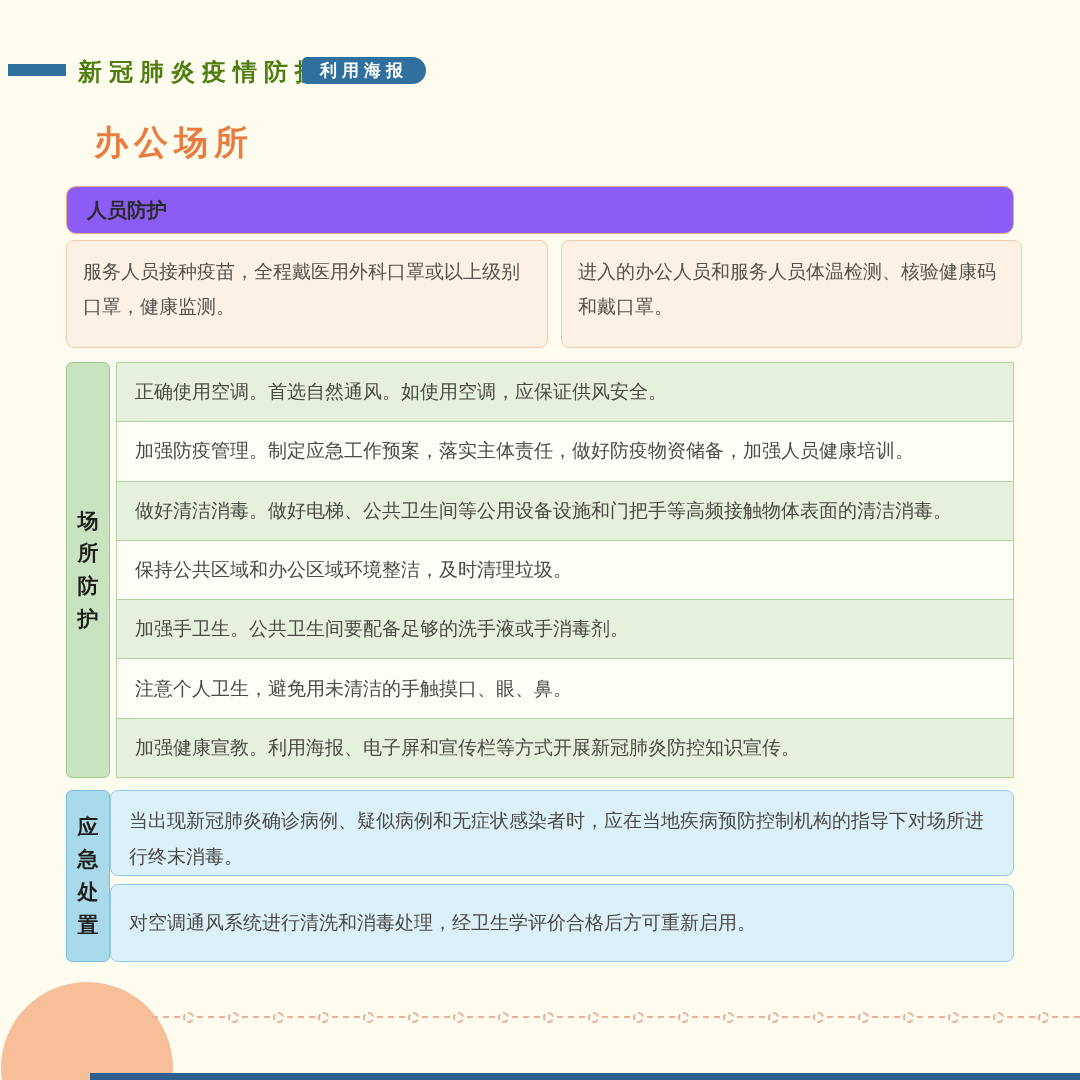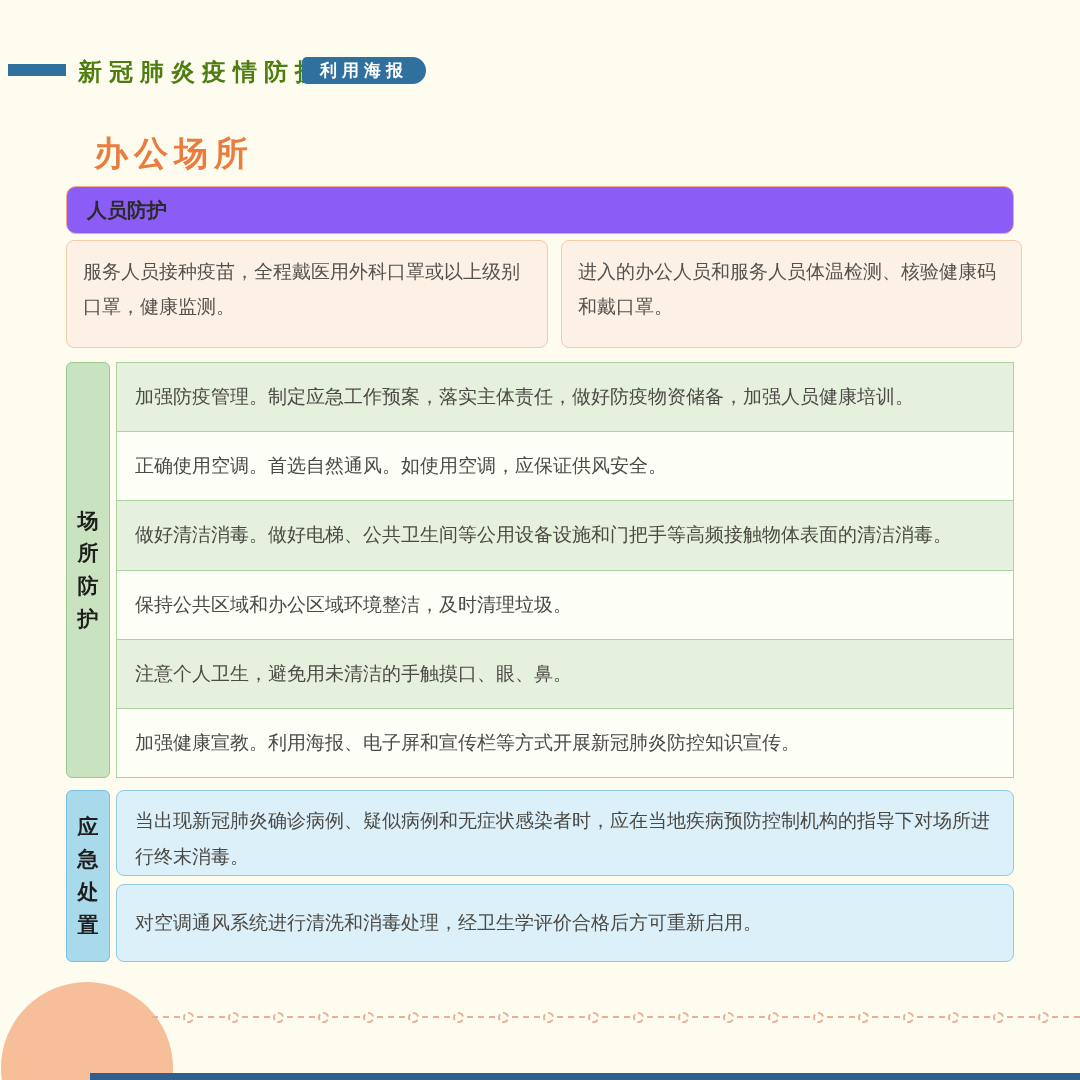--- a/index.html
+++ b/index.html
@@ -26,21 +26,21 @@
   }
   .badge {
     position:absolute; left:302px; top:57px;
     height:27px; line-height:27px;
     padding:0 18px;
     background:#30709E; color:#FFFFFF;
     font-size:17px; font-weight:bold; letter-spacing:5px;
     border-radius:5px 14px 14px 5px;
   }
   .page-title {
-    position:absolute; left:94px; top:131px;
+    position:absolute; left:94px; top:120px;
     font-size:34px; font-weight:bold; letter-spacing:6px;
     color:#E97C3F;
   }
 
   
   .personnel-header {
     position:absolute; left:66px; top:186px;
     width:948px; height:48px;
     background:#8b5cf6;
     border:1px solid #EFAE89;
@@ -93,21 +93,21 @@
     font-size:19px; color:#4C4A45;
     background:#FDFEF6;
   }
   .v-row + .v-row { margin-top:-1px; }
   .v-row:nth-child(odd) { background:#E5F1DC; }
 
   
   .emergency {
     position:absolute; left:66px; top:790px;
     width:948px; height:172px;
-    display:flex; gap:6px;
+    display:flex; 
   }
   .em-cards {
     flex:1;
     display:flex; flex-direction:column; gap:8px;
   }
   .e-card {
     background:#DBF0F9;
     border:1px solid #8FCBE4;
     border-radius:8px;
     padding:12px 18px;
@@ -157,24 +157,25 @@
   <span>人员防护</span>
 </div>
 <div class="personnel-cards">
   <div class="p-card left">服务人员接种疫苗，全程戴医用外科口罩或以上级别口罩，健康监测。</div>
   <div class="p-card right">进入的办公人员和服务人员体温检测、核验健康码和戴口罩。</div>
 </div>
 
 <div class="venue">
   <div class="side-label green">场所防护</div>
   <div class="venue-rows">
+    <div class="v-row">正确使用空调。首选自然通风。如使用空调，应保证供风安全。</div>
     <div class="v-row">加强防疫管理。制定应急工作预案，落实主体责任，做好防疫物资储备，加强人员健康培训。</div>
-    <div class="v-row">正确使用空调。首选自然通风。如使用空调，应保证供风安全。</div>
     <div class="v-row">做好清洁消毒。做好电梯、公共卫生间等公用设备设施和门把手等高频接触物体表面的清洁消毒。</div>
     <div class="v-row">保持公共区域和办公区域环境整洁，及时清理垃圾。</div>
+    <div class="v-row">加强手卫生。公共卫生间要配备足够的洗手液或手消毒剂。</div>
     <div class="v-row">注意个人卫生，避免用未清洁的手触摸口、眼、鼻。</div>
     <div class="v-row">加强健康宣教。利用海报、电子屏和宣传栏等方式开展新冠肺炎防控知识宣传。</div>
   </div>
 </div>
 
 <div class="emergency">
   <div class="side-label blue">应急处置</div>
   <div class="em-cards">
     <div class="e-card first">当出现新冠肺炎确诊病例、疑似病例和无症状感染者时，应在当地疾病预防控制机构的指导下对场所进行终末消毒。</div>
     <div class="e-card second">

